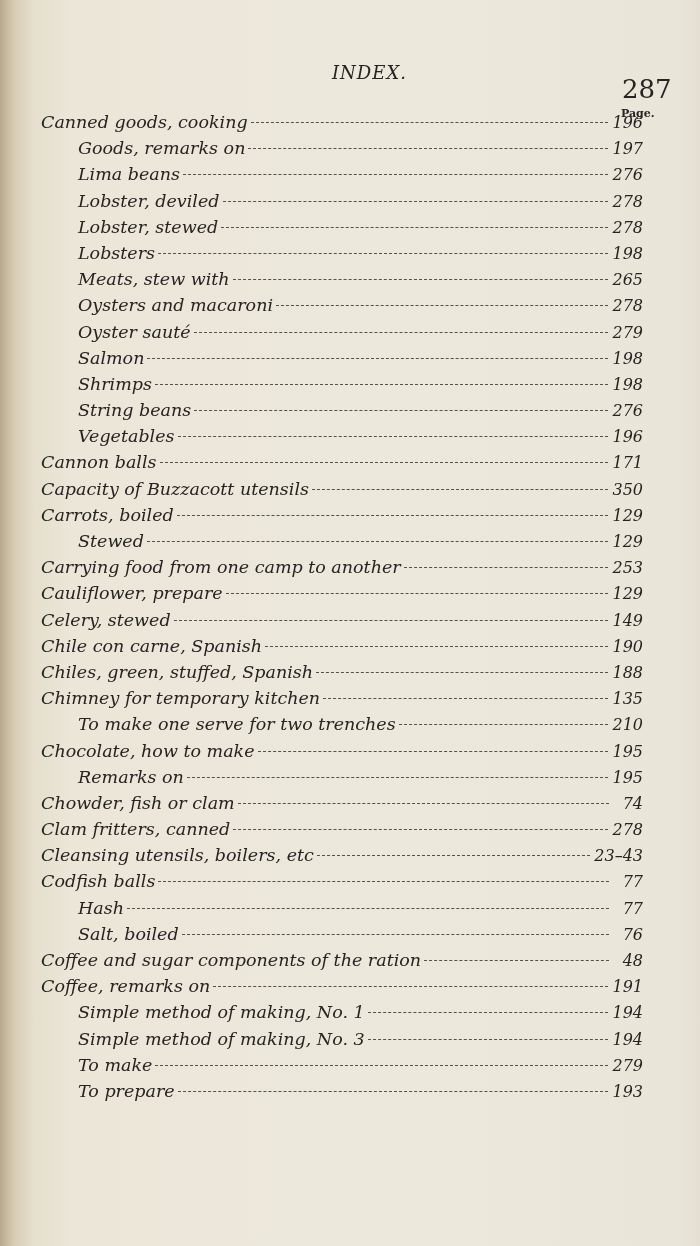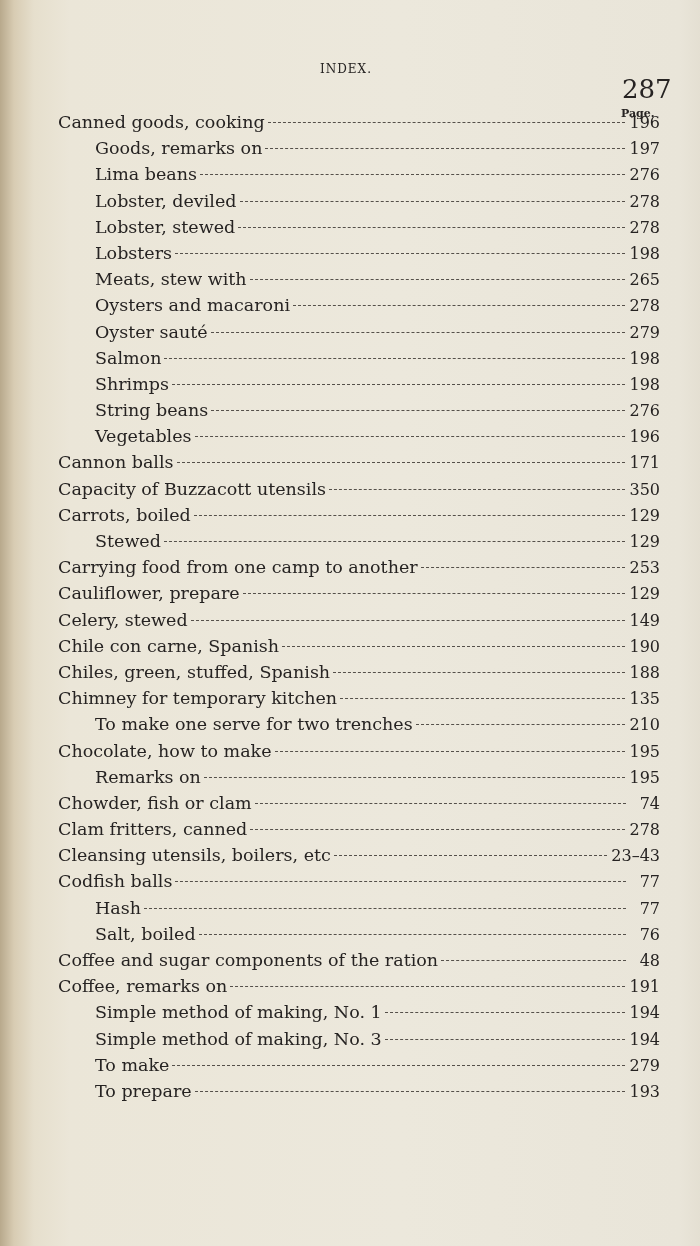--- a/index.html
+++ b/index.html
@@ -5,32 +5,32 @@
   html, body { margin: 0; padding: 0; }
   body {
     width: 700px; height: 1246px; overflow: hidden;
     background: linear-gradient(90deg, #b8a98c 0px, #d8ccb3 14px, #e6dfcd 34px, #ebe6d8 70px, #ece8dc 400px, #e9e5d9 680px, #e4dfd2 700px);
     font-family: "DejaVu Serif", "Liberation Serif", serif;
     color: #262322;
     position: relative;
   }
   .page { position: absolute; left: 0; top: 0; width: 700px; height: 1246px; }
   .running-head {
-    position: absolute; left: 320px; top: 62px;
-    font-size: 12px; letter-spacing: 1px;
+    position: absolute; left: 332px; top: 62px;
+    font-size: 18px; letter-spacing: 1px; font-style: italic;
   }
   .page-number {
     position: absolute; left: 622px; top: 74px;
     font-size: 26px;
   }
   .page-col-label {
     position: absolute; left: 621px; top: 107px;
     font-size: 11px; font-weight: bold;
   }
-  .entries { position: absolute; left: 58px; top: 109px; width: 602px; }
+  .entries { position: absolute; left: 41px; top: 109px; width: 602px; font-style: italic; }
   .entry {
     display: flex; align-items: baseline;
     height: 26.2px; line-height: 26.2px;
     font-size: 17.5px;
     white-space: nowrap;
   }
   .entry.sub .label { padding-left: 37px; }
   .label { flex: 0 0 auto; }
   .leader {
     flex: 1 1 auto; margin: 0 4px 0 3px;

